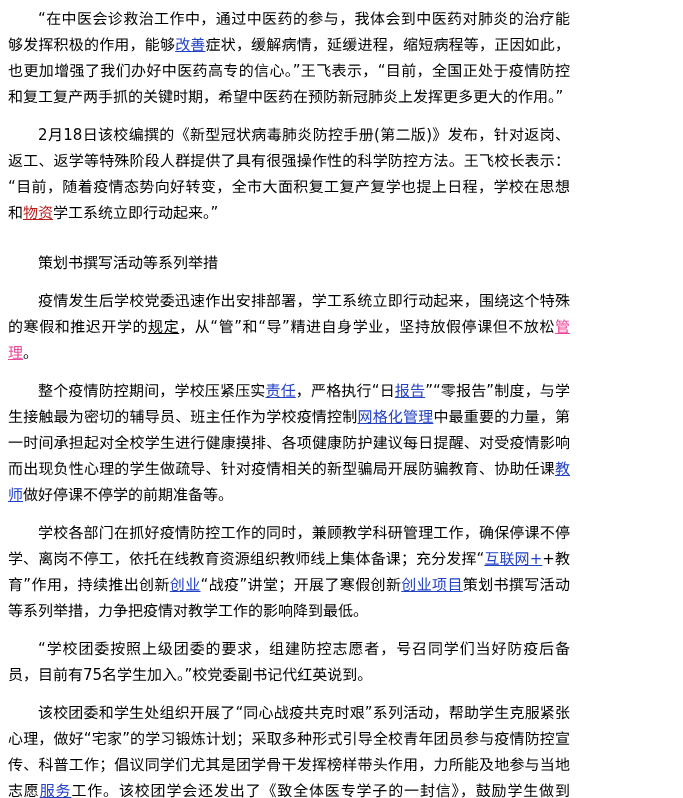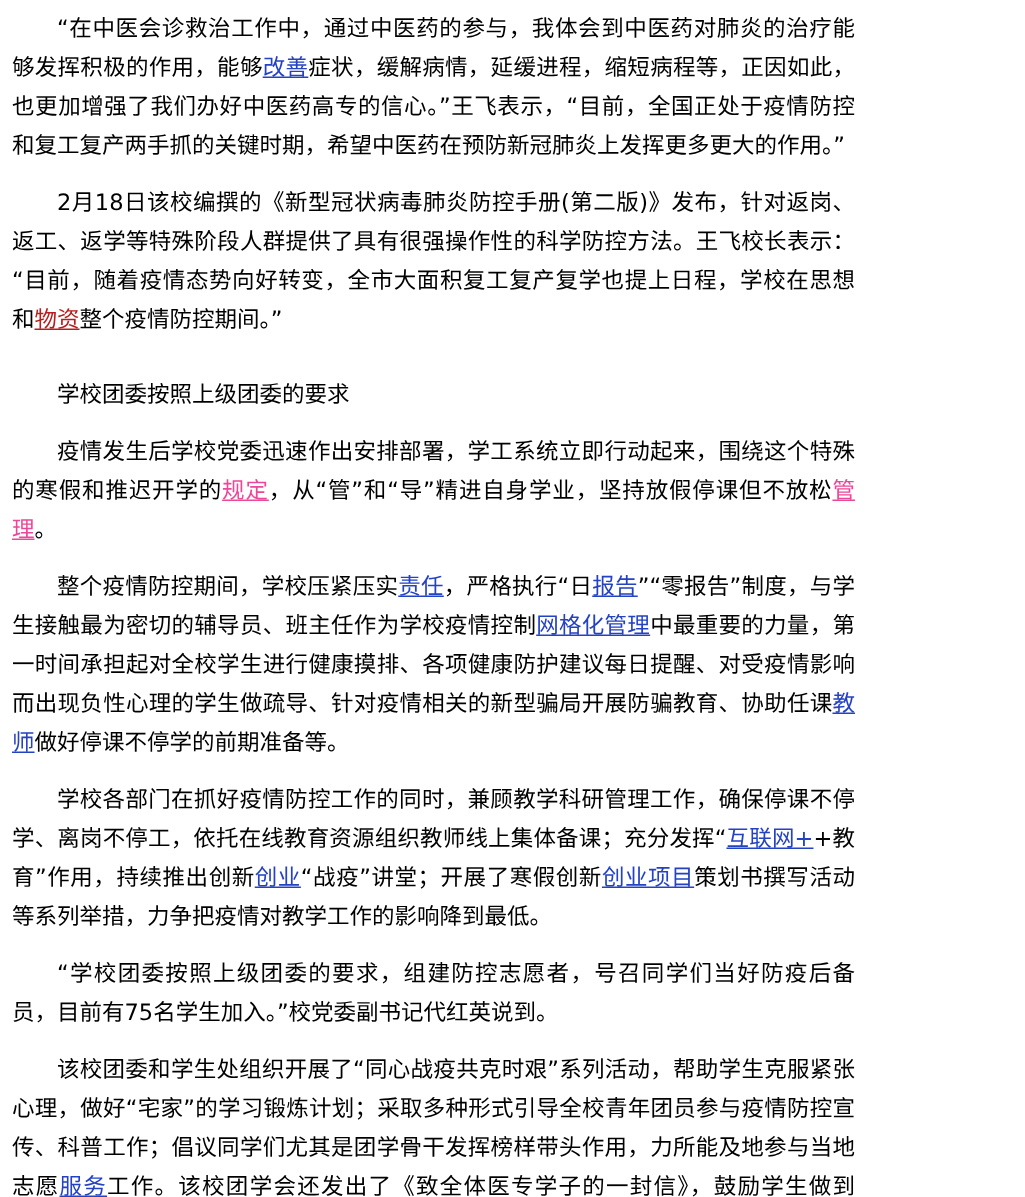--- a/index.html
+++ b/index.html
@@ -29,20 +29,20 @@
     color: #2442C4;
     text-decoration: underline;
     cursor: pointer;
   }
 </style>
 </head>
 <body>
 
 <div class="article">
     <p class="para"><span>“在中医会诊救治工作中，通过中医药的参与，我体会到中医药对肺炎的治疗能够发挥积极的作用，能够</span><a class="inline-link" href="#" style="color: rgb(36, 66, 196);">改善</a><span>症状，缓解病情，延缓进程，缩短病程等，正因如此，也更加增强了我们办好中医药高专的信心。”王飞表示，“目前，全国正处于疫情防控和复工复产两手抓的关键时期，希望中医药在预防新冠肺炎上发挥更多更大的作用。”</span></p>
-    <p class="para"><span>2月18日该校编撰的《新型冠状病毒肺炎防控手册(第二版)》发布，针对返岗、返工、返学等特殊阶段人群提供了具有很强操作性的科学防控方法。王飞校长表示：“目前，随着疫情态势向好转变，全市大面积复工复产复学也提上日程，学校在思想和</span><a class="inline-link" href="#" style="color: #b91c1c;">物资</a><span>整个疫情防控期间。”</span></p>
-    <p class="para subheading"><span>学校团委按照上级团委的要求</span></p>
-    <p class="para"><span>疫情发生后学校党委迅速作出安排部署，学工系统立即行动起来，围绕这个特殊的寒假和推迟开学的</span><a class="inline-link" href="#" style="color: #ec4899; text-decoration: underline;">规定</a><span>，从“管”和“导”精进自身学业，坚持放假停课但不放松</span><a class="inline-link" href="#" style="color: #ec4899;">管理</a><span>。</span></p>
+    <p class="para"><span>2月18日该校编撰的《新型冠状病毒肺炎防控手册(第二版)》发布，针对返岗、返工、返学等特殊阶段人群提供了具有很强操作性的科学防控方法。王飞校长表示：“目前，随着疫情态势向好转变，全市大面积复工复产复学也提上日程，学校在思想和</span><a class="inline-link" href="#" style="color: #b91c1c;">物资</a><span>学工系统立即行动起来。”</span></p>
+    <p class="para subheading"><span>策划书撰写活动等系列举措</span></p>
+    <p class="para"><span>疫情发生后学校党委迅速作出安排部署，学工系统立即行动起来，围绕这个特殊的寒假和推迟开学的</span><a class="inline-link" href="#" style="color: #000000; text-decoration: underline;">规定</a><span>，从“管”和“导”精进自身学业，坚持放假停课但不放松</span><a class="inline-link" href="#" style="color: #ec4899;">管理</a><span>。</span></p>
     <p class="para"><span>整个疫情防控期间，学校压紧压实</span><a class="inline-link" href="#" style="color: rgb(36, 66, 196);">责任</a><span>，严格执行“日</span><a class="inline-link" href="#" style="color: rgb(36, 66, 196);">报告</a><span>”“零报告”制度，与学生接触最为密切的辅导员、班主任作为学校疫情控制</span><a class="inline-link" href="#" style="color: rgb(36, 66, 196);">网格化管理</a><span>中最重要的力量，第一时间承担起对全校学生进行健康摸排、各项健康防护建议每日提醒、对受疫情影响而出现负性心理的学生做疏导、针对疫情相关的新型骗局开展防骗教育、协助任课</span><a class="inline-link" href="#" style="color: rgb(36, 66, 196);">教师</a><span>做好停课不停学的前期准备等。</span></p>
     <p class="para"><span>学校各部门在抓好疫情防控工作的同时，兼顾教学科研管理工作，确保停课不停学、离岗不停工，依托在线教育资源组织教师线上集体备课；充分发挥“</span><a class="inline-link" href="#" style="color: rgb(36, 66, 196);">互联网+</a><span>+教育”作用，持续推出创新</span><a class="inline-link" href="#" style="color: rgb(36, 66, 196);">创业</a><span>“战疫”讲堂；开展了寒假创新</span><a class="inline-link" href="#" style="color: rgb(36, 66, 196);">创业项目</a><span>策划书撰写活动等系列举措，力争把疫情对教学工作的影响降到最低。</span></p>
     <p class="para"><span>“学校团委按照上级团委的要求，组建防控志愿者，号召同学们当好防疫后备员，目前有75名学生加入。”校党委副书记代红英说到。</span></p>
     <p class="para"><span>该校团委和学生处组织开展了“同心战疫共克时艰”系列活动，帮助学生克服紧张心理，做好“宅家”的学习锻炼计划；采取多种形式引导全校青年团员参与疫情防控宣传、科普工作；倡议同学们尤其是团学骨干发挥榜样带头作用，力所能及地参与当地志愿</span><a class="inline-link" href="#" style="color: rgb(36, 66, 196);">服务</a><span>工作。该校团学会还发出了《致全体医专学子的一封信》，鼓励学生做到“宅”而不“荒”，坚持日常学习，精进自身学业；“宅”而不“私”，坚持公益事业，培养仁爱孝之心；“宅”而不“懒”，坚持身体锻炼，保持身心健康。</span></p>
   </div>
 
 </body></html>

